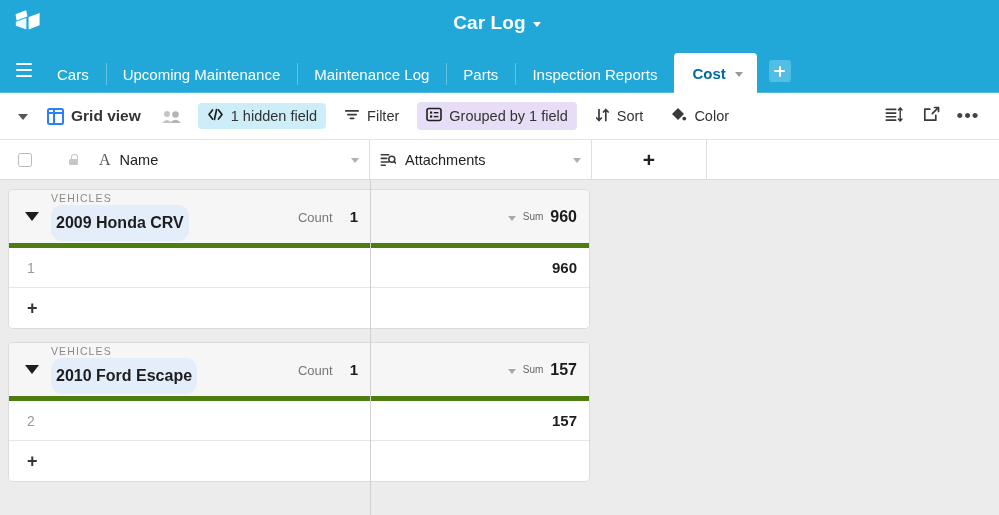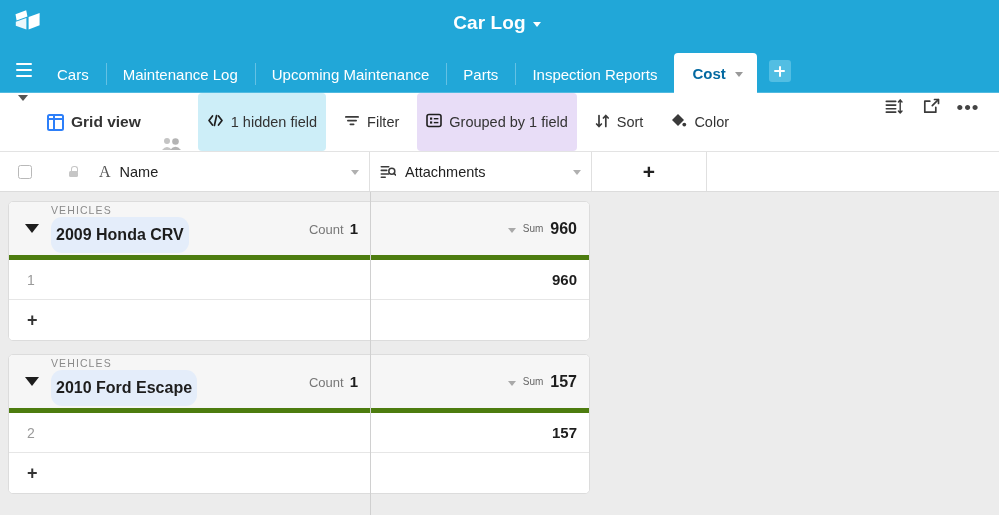--- a/index.html
+++ b/index.html
@@ -150,23 +150,24 @@
     content: "";
     position: absolute;
     width: 2.6px; height: 11px;
     background: #ffffff;
     border-radius: 1px;
   }
   .add-tab { position: relative; }
 
   
   .toolbar {
-    height: 59px;
-    background: #ffffff;
-    display: flex;
+    height: 47px;
+    background: #ffffff;
+    display: flex;
+    align-items: center;
     padding: 0 14px 0 12px;
     border-bottom: 1px solid #e3e3e3;
     gap: 3px;
   }
   .tb-caret {
     width: 0; height: 0;
     border-left: 5px solid transparent;
     border-right: 5px solid transparent;
     border-top: 6px solid #555555;
     margin: 2px 10px 0 6px;
@@ -359,21 +360,21 @@
     background: #e4edfa;
     border-radius: 11px;
     padding: 9px 5px;
     align-self: flex-start;
   }
   .gh-count {
     position: absolute;
     right: 12px;
     display: flex;
     align-items: baseline;
-    gap: 6px;
+    gap: 17px;
     cursor: pointer;
   }
   .gh-count-label { font-size: 13px; color: #777777; }
   .gh-count-val { font-size: 15px; color: #1d1d1d; font-weight: bold; }
   .gh-right {
     flex: 1;
     display: flex;
     align-items: center;
     justify-content: flex-end;
     padding-right: 12px;
@@ -460,24 +461,24 @@
   <div class="hamburger">
     <span></span>
       <span></span>
       <span></span>
   </div>
 
   <div class="tab">
     <span>Cars</span>
   </div>
   <div class="tab">
+    <span>Upcoming Maintenance</span>
+  </div>
+  <div class="tab">
     <span>Maintenance Log</span>
-  </div>
-  <div class="tab">
-    <span>Upcoming Maintenance</span>
   </div>
   <div class="tab">
     <span>Parts</span>
   </div>
   <div class="tab">
     <span>Inspection Reports</span>
   </div>
   <div class="tab active">
     <span>Cost</span>
     <span class="caret-dark"></span>

